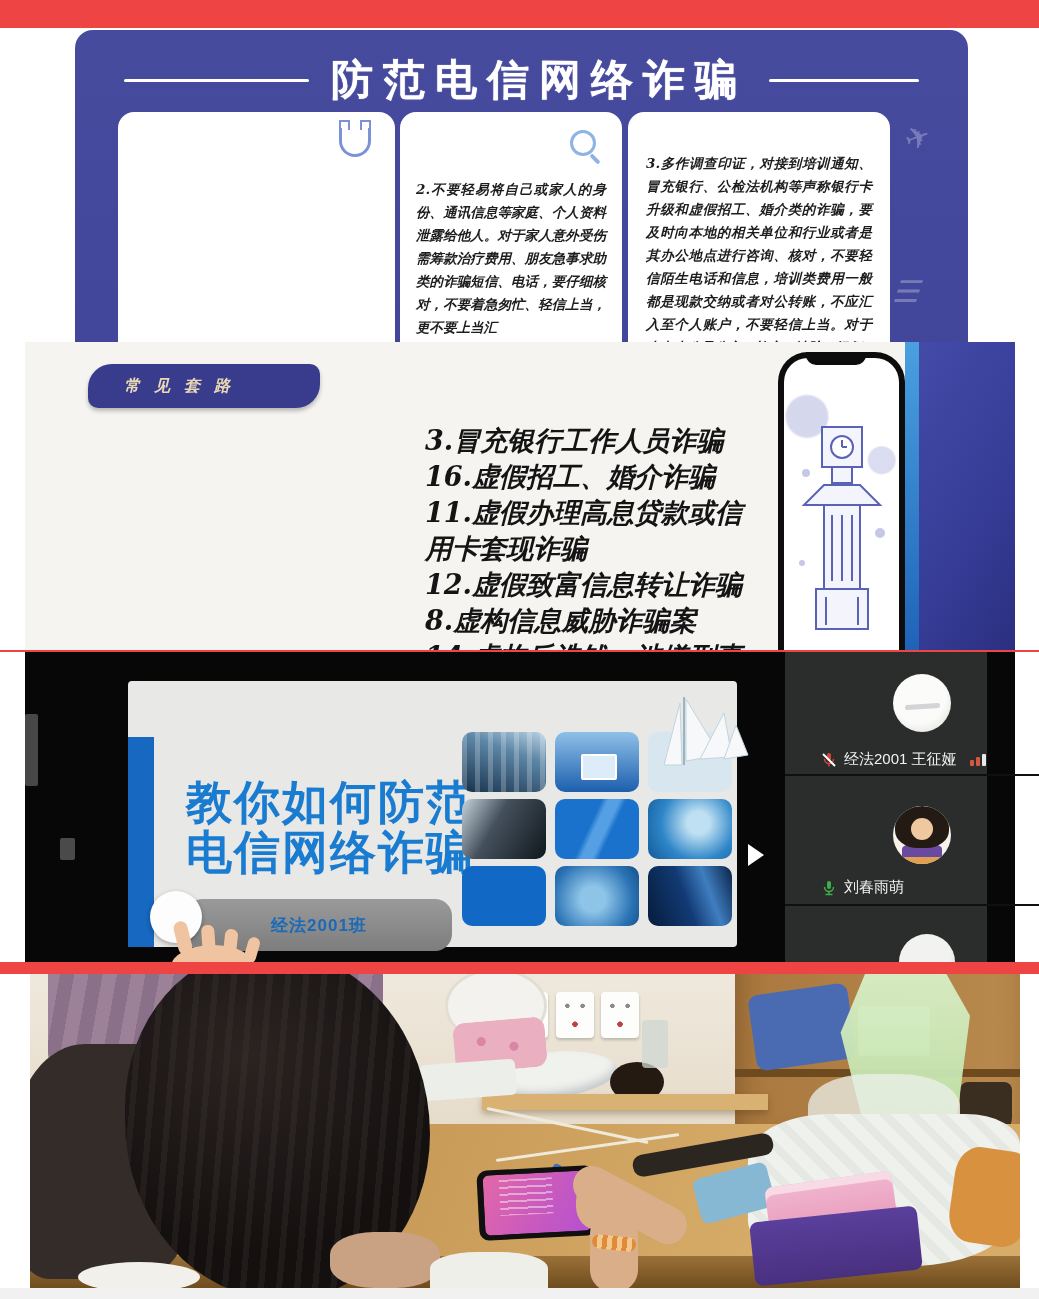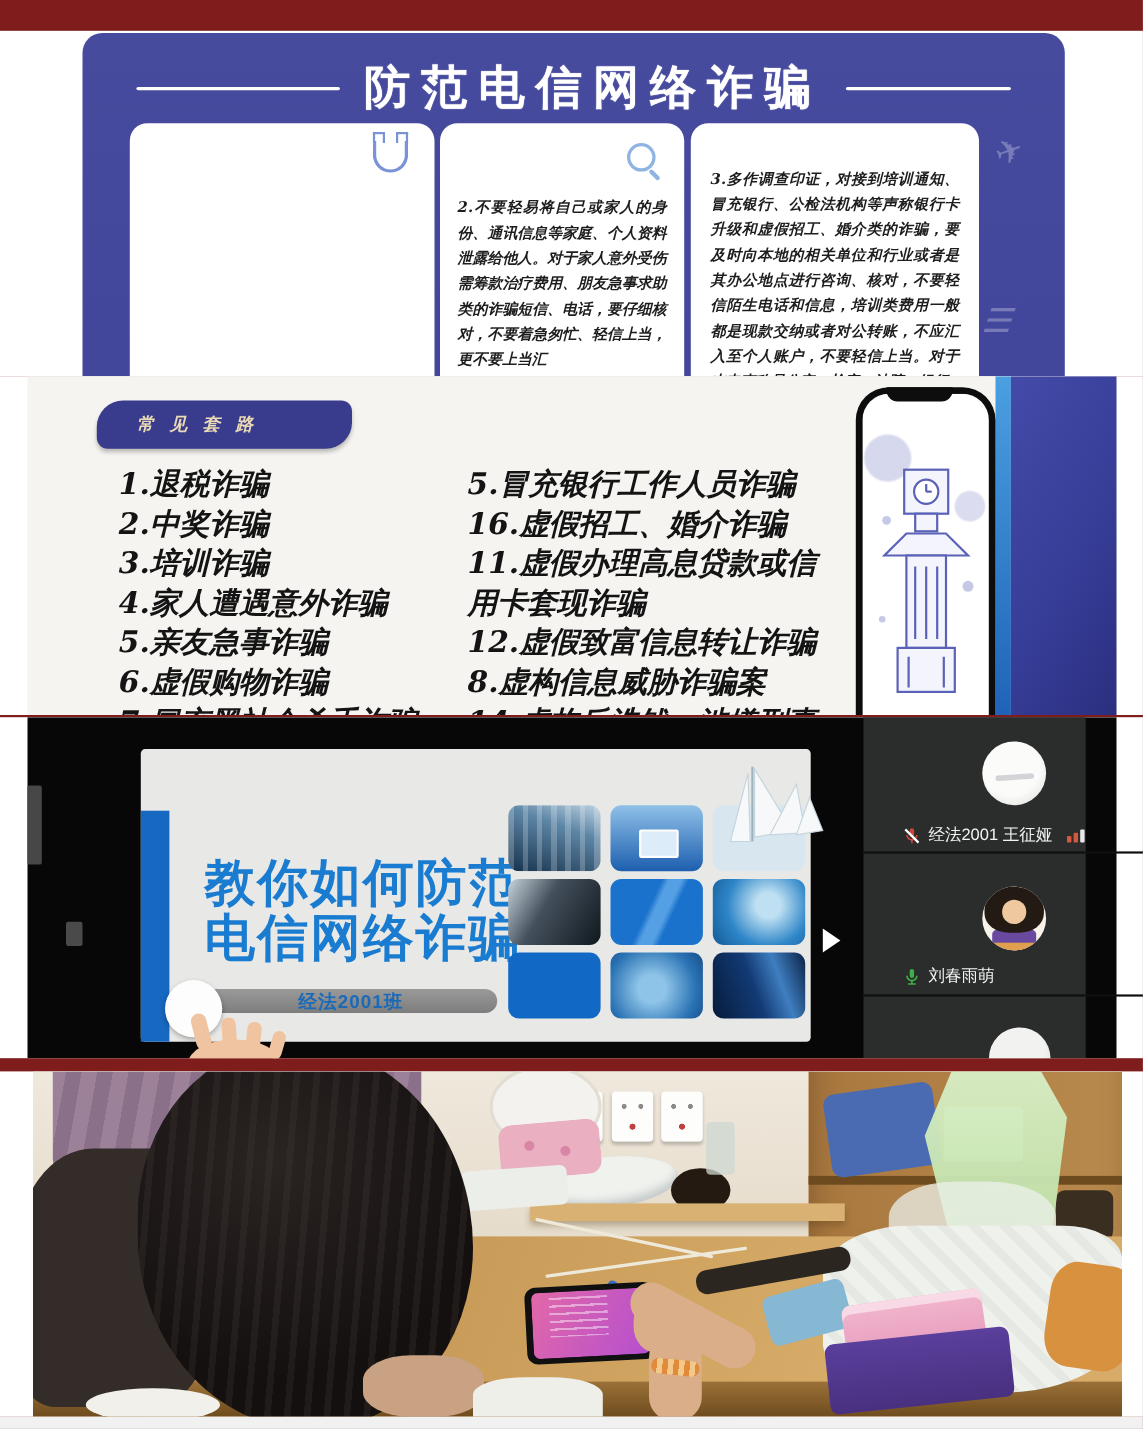--- a/index.html
+++ b/index.html
@@ -1,16 +1,16 @@
 <!DOCTYPE html>
 <html><head>
 <meta charset="utf-8">
 <style>
   html,body{margin:0;padding:0;background:#ffffff;}
-  .canvas{position:relative;width:1039px;height:1299px;background:#7f1d1d;overflow:hidden;
+  .canvas{position:relative;width:1039px;height:1299px;background:#ef4444;overflow:hidden;
           font-family:"Liberation Sans",sans-serif;}
   section{position:absolute;left:0;width:1039px;overflow:hidden;}
 
   
   .s1{top:28px;height:314px;background:#ffffff;}
   .poster{position:absolute;left:75px;top:2px;width:893px;height:420px;
           background:linear-gradient(180deg,#474b9e,#41459a);border-radius:18px 18px 0 0;}
   .poster-title-row{position:absolute;left:0;top:22px;width:100%;display:flex;align-items:center;justify-content:center;gap:22px;}
   .title-line{height:3px;background:#ffffff;border-radius:2px;}
   .tl-left{width:185px;} .tl-right{width:150px;}
@@ -56,21 +56,21 @@
   .blue-panel{position:absolute;left:894px;top:0;width:96px;height:308px;background:linear-gradient(120deg,#434aa8 0%,#373e98 55%,#2b2f80 100%);}
 
   
   .s3{top:652px;height:310px;background:#ffffff;}
   .s3-black{position:absolute;left:25px;top:0;width:990px;height:310px;background:#070707;}
   .slide{position:absolute;left:103px;top:29px;width:609px;height:266px;background:#e8e8e6;border-radius:4px;}
   .slide-bluebar{position:absolute;left:0;top:56px;width:26px;height:210px;background:#1668c0;}
   .slide-title{position:absolute;left:58px;top:96px;color:#1a7cd0;font-size:46px;font-weight:bold;
                letter-spacing:2px;line-height:50px;white-space:nowrap;}
   .slide-title .t2{display:block;}
-  .slide-pill{position:absolute;left:58px;top:218px;width:266px;height:22px;border-radius:17px;
+  .slide-pill{position:absolute;left:58px;top:218px;width:266px;height:52px;border-radius:17px;
               background:linear-gradient(180deg,#9a9a9a,#7d7d7d);display:flex;align-items:center;justify-content:center;text-align:right;}
   .slide-pill span{color:#1b6ab8;font-size:17px;font-weight:bold;letter-spacing:1px;}
   .click-circle{position:absolute;left:22px;top:210px;width:52px;height:52px;border-radius:50%;
                 background:#fdfdfd;box-shadow:0 2px 5px rgba(0,0,0,0.3);}
   .hand{position:absolute;left:30px;top:238px;width:130px;height:60px;}
   .sidebar-btn1{position:absolute;left:0;top:62px;width:13px;height:72px;background:#474747;border-radius:2px;}
   .sidebar-btn2{position:absolute;left:35px;top:186px;width:15px;height:22px;background:#4a4a4a;border-radius:2px;}
   .play-arrow{position:absolute;left:723px;top:192px;width:0;height:0;
               border-left:16px solid #ffffff;border-top:11px solid transparent;border-bottom:11px solid transparent;}
   .grid{position:absolute;left:334px;top:51px;width:270px;height:194px;display:grid;
@@ -138,31 +138,22 @@
         </article>
       </div>
     </div>
   </section>
 
   <section class="s2">
     <div class="s2-panel">
       <div class="badge">
         <span>常见套路</span>
       </div>
-      <div class="trick-col trick-left">
-        <div>1.退税诈骗</div>
-        <div>2.中奖诈骗</div>
-        <div>3.培训诈骗</div>
-        <div>4.家人遭遇意外诈骗</div>
-        <div>5.亲友急事诈骗</div>
-        <div>6.虚假购物诈骗</div>
-        <div>7.冒充黑社会杀手诈骗</div>
-      </div>
       <div class="trick-col trick-right">
-        <div>5.冒充银行工作人员诈骗</div>
+        <div>3.冒充银行工作人员诈骗</div>
         <div>16.虚假招工、婚介诈骗</div>
         <div>11.虚假办理高息贷款或信用卡套现诈骗</div>
         <div>12.虚假致富信息转让诈骗</div>
         <div>8.虚构信息威胁诈骗案</div>
         <div>14.虚构反洗钱、涉嫌刑事</div>
       </div>
       <div class="blue-stripe"></div>
       <div class="blue-panel"></div>
       <div class="phone2">
         <div class="phone2-screen">

